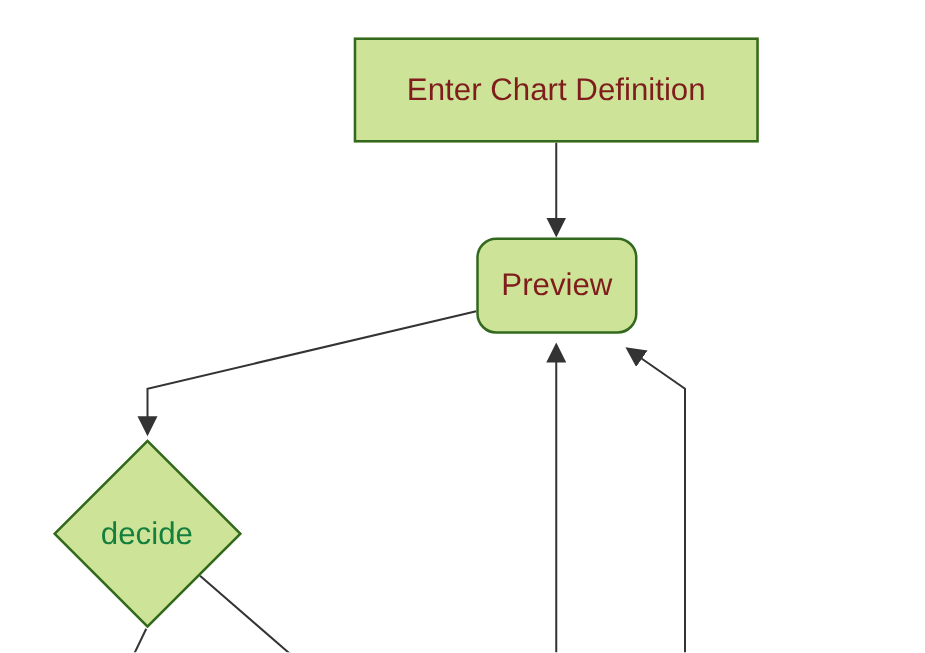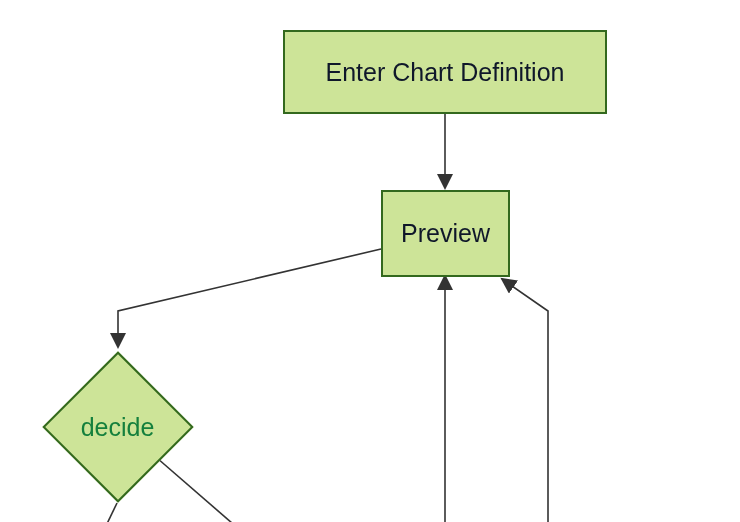--- a/index.html
+++ b/index.html
@@ -29,31 +29,31 @@
   .node {
     position: absolute;
     z-index: 2;
     box-sizing: border-box;
     background: #cde498;
     border: 2px solid #33691e;
     display: flex;
     align-items: center;
     justify-content: center;
     font-size: 25px;
-    color: #0f172a;
+    color: #7f1d1d;
     white-space: nowrap;
   }
   .node-rect {
     left: 283px; top: 30px;
     width: 324px; height: 84px;
   }
   .node-rounded {
     left: 381px; top: 190px;
-    width: 129px; height: 87px;
-    border-radius: 0;
+    width: 129px; height: 77px;
+    border-radius: 16px;
   }
   .diamond-box {
     position: absolute;
     z-index: 2;
     left: 42px; top: 351px;
     width: 151px; height: 152px;
     display: flex;
     align-items: center;
     justify-content: center;
     font-size: 25px;

